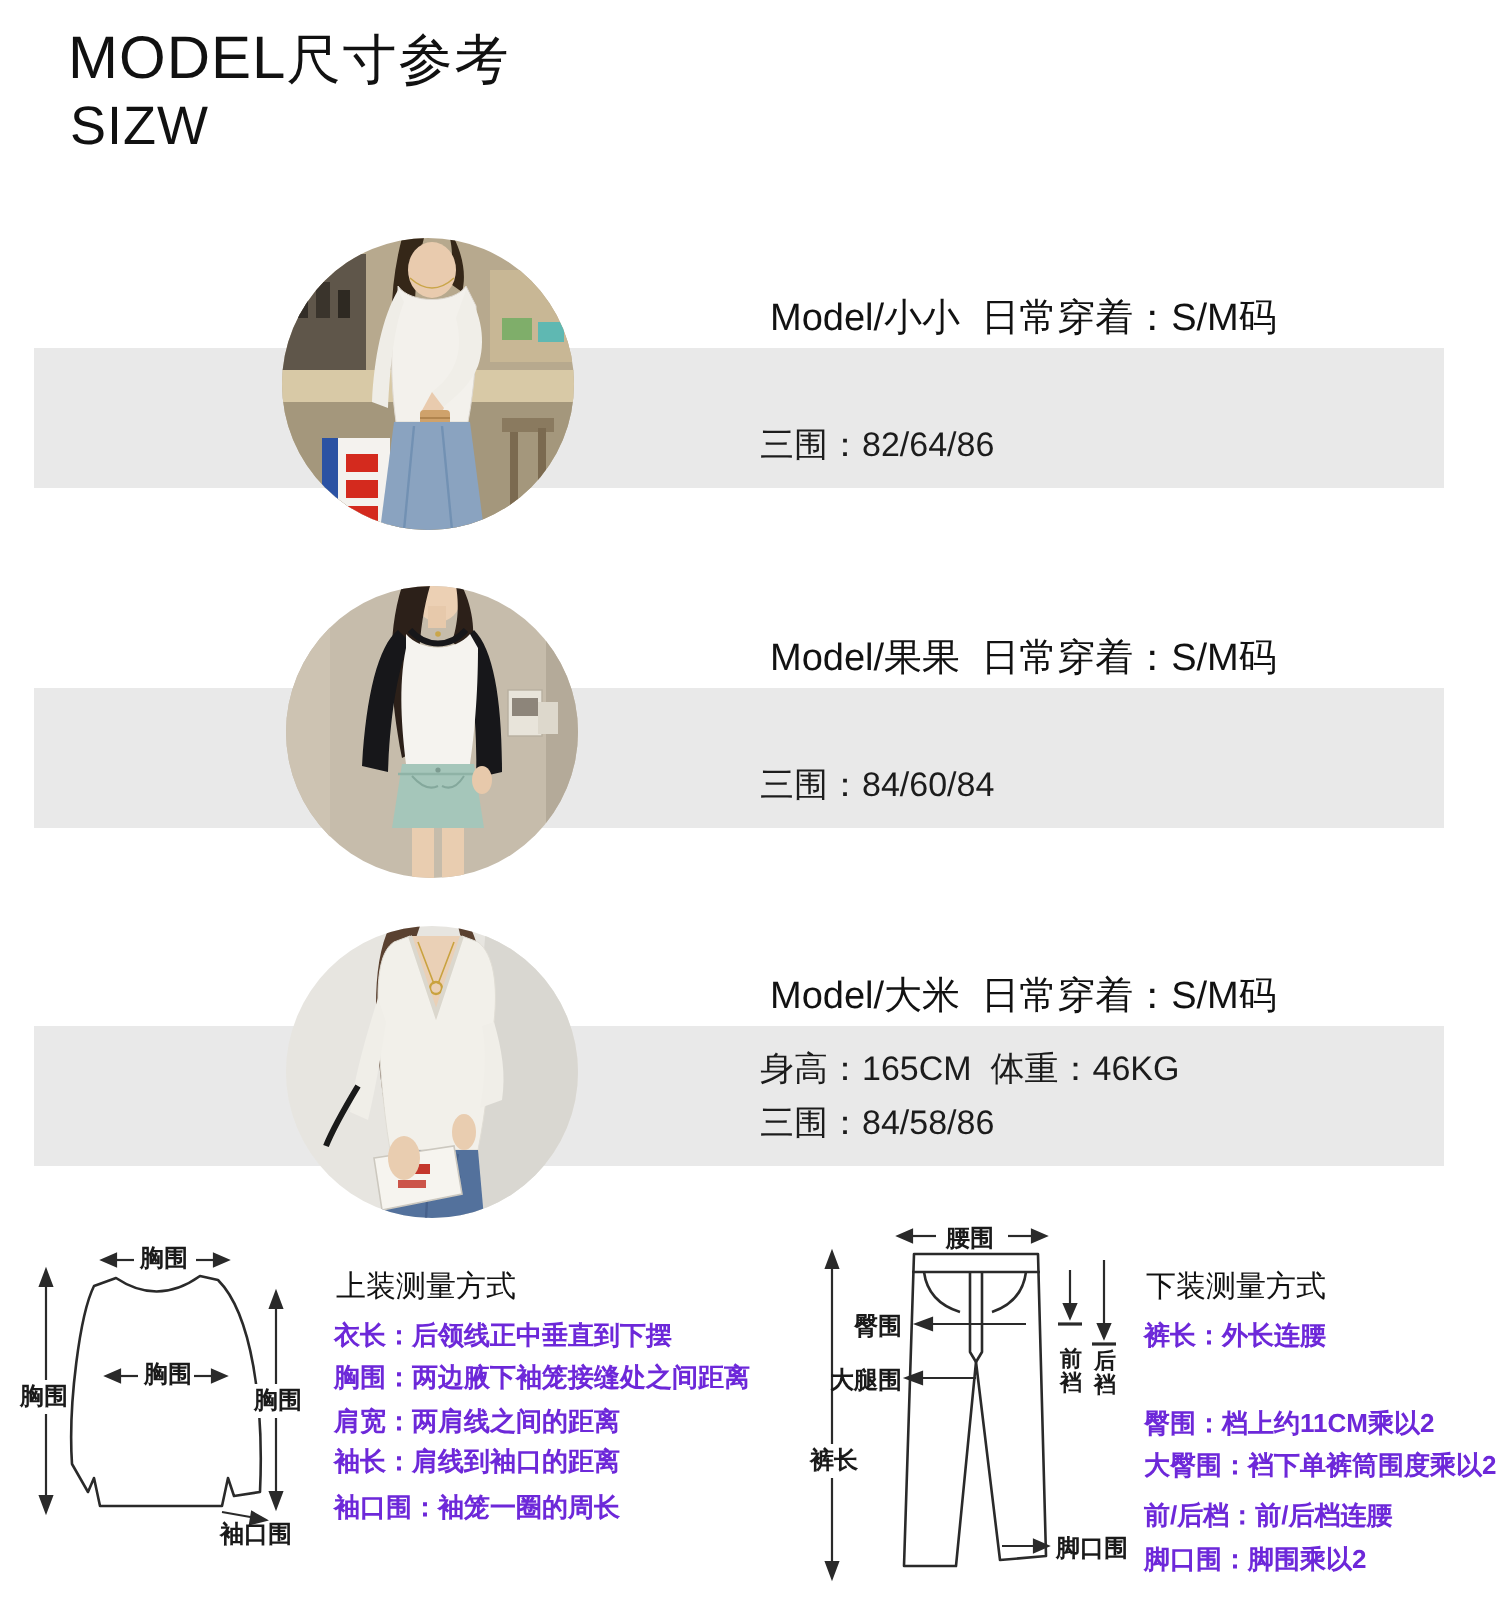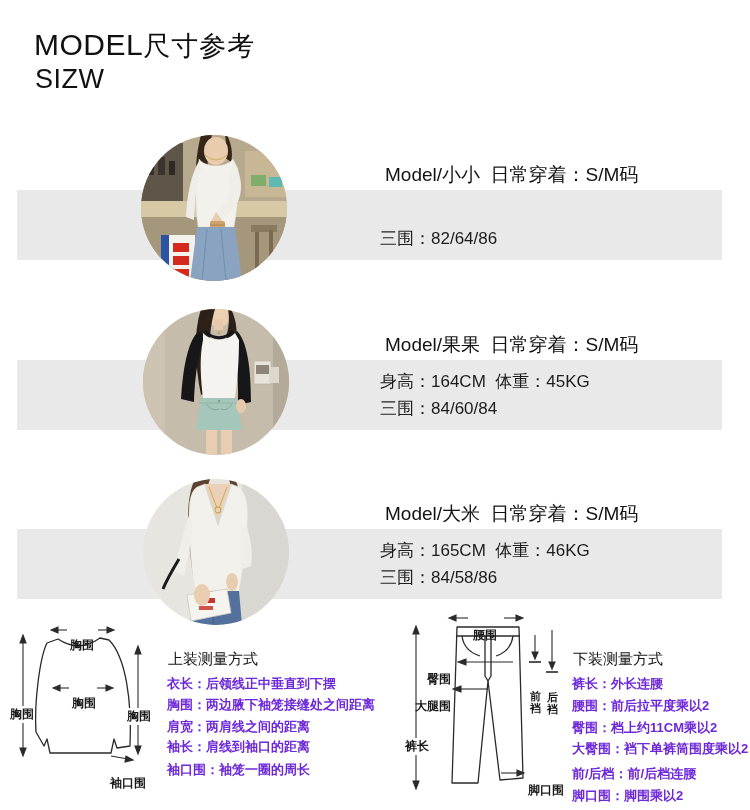--- a/index.html
+++ b/index.html
@@ -1,20 +1,20 @@
 <!DOCTYPE html>
 <html><head>
 <meta charset="utf-8">
 <style>
   html,body{margin:0;padding:0;background:#fff;}
   .canvas{
     position:relative;width:750px;height:810px;background:#fff;overflow:hidden;
     font-family:"Liberation Sans","DejaVu Sans",sans-serif;color:#161616;
   }
-  .abs{position:absolute;margin-top:16px;}
+  .abs{position:absolute;}
   
   .hdr-line1{left:34px;top:12px;font-size:30px;font-weight:400;letter-spacing:.5px;color:#111;}
   .hdr-line1 .cn{font-size:27px;letter-spacing:1px;}
   .hdr-line2{left:35px;top:48px;font-size:27px;font-weight:400;letter-spacing:.5px;color:#111;}
   
   .band{left:17px;width:705px;height:70px;background:#e9e9e9;}
   .m-title{left:385px;font-size:19px;font-weight:500;color:#121212;white-space:pre;}
   .m-line{left:380px;font-size:17px;font-weight:400;color:#1c1c1c;white-space:pre;}
   .photo{width:146px;height:146px;border-radius:50%;overflow:hidden;}
   .photo svg{display:block;}
@@ -96,21 +96,20 @@
       <path d="M58,89 L94,89 L99,121 L53,121 Z" fill="#a5c6ba"></path>
       <line x1="56" y1="94" x2="96" y2="94" stroke="#8fb3a6" stroke-width="1.2"></line>
       <path d="M63,95 Q70,103 76,100 M89,95 Q84,103 78,100" stroke="#84a89c" stroke-width="1" fill="none"></path>
       <circle cx="76" cy="92" r="1.3" fill="#7d9c91"></circle>
       <rect x="63" y="121" width="11" height="25" fill="#e9cdb0"></rect>
       <rect x="78" y="121" width="11" height="25" fill="#e9cdb0"></rect>
       <ellipse cx="98" cy="97" rx="5" ry="7" fill="#e7c9ab"></ellipse>
     </svg>
   </div>
   <div class="abs m-title" style="top:316px;">Model/果果  日常穿着：S/M码</div>
-  <div class="abs m-line" style="top:354px;">身高：164CM  体重：45KG</div>
   <div class="abs m-line" style="top:381px;">三围：84/60/84</div>
 
   <div class="abs band" style="top:513px;"></div>
   <div class="abs photo" style="left:143px;top:463px;">
     <svg width="146" height="146" viewBox="0 0 146 146">
       <rect width="146" height="146" fill="#e7e5e0"></rect>
       <polygon points="100,0 146,0 146,146 88,146" fill="#d9d7d1"></polygon>
       <path d="M52,0 C42,20 44,55 50,96 C54,102 61,99 63,93 C56,60 58,25 67,0 Z" fill="#5a4130"></path>
       <path d="M92,0 C100,18 103,40 98,62 L87,55 C92,35 90,15 86,0 Z" fill="#5a4130"></path>
       <polygon points="61,5 89,5 75,44" fill="#ead0b6"></polygon>
@@ -215,19 +214,18 @@
   <div class="abs dlab" style="left:473px;top:611px;">腰围</div>
   <div class="abs dlab" style="left:427px;top:655px;">臀围</div>
   <div class="abs dlab" style="left:415px;top:682px;">大腿围</div>
   <div class="abs dlab onwhite" style="left:404px;top:722px;">裤长</div>
   <div class="abs vlab" style="left:529px;top:674px;">前裆</div>
   <div class="abs vlab bold" style="left:546px;top:675px;">后裆</div>
   <div class="abs dlab" style="left:528px;top:766px;">脚口围</div>
 
   <div class="abs g-title" style="left:573px;top:634px;">下装测量方式</div>
   <div class="abs g-line" style="left:572px;top:659px;">裤长：外长连腰</div>
-  <div class="abs g-line" style="left:572px;top:681px;">腰围：前后拉平度乘以2</div>
   <div class="abs g-line" style="left:572px;top:703px;">臀围：档上约11CM乘以2</div>
   <div class="abs g-line" style="left:572px;top:724px;">大臀围：裆下单裤筒围度乘以2</div>
   <div class="abs g-line" style="left:572px;top:749px;">前/后档：前/后档连腰</div>
   <div class="abs g-line" style="left:572px;top:771px;">脚口围：脚围乘以2</div>
 
 </div>
 
 </body></html>

